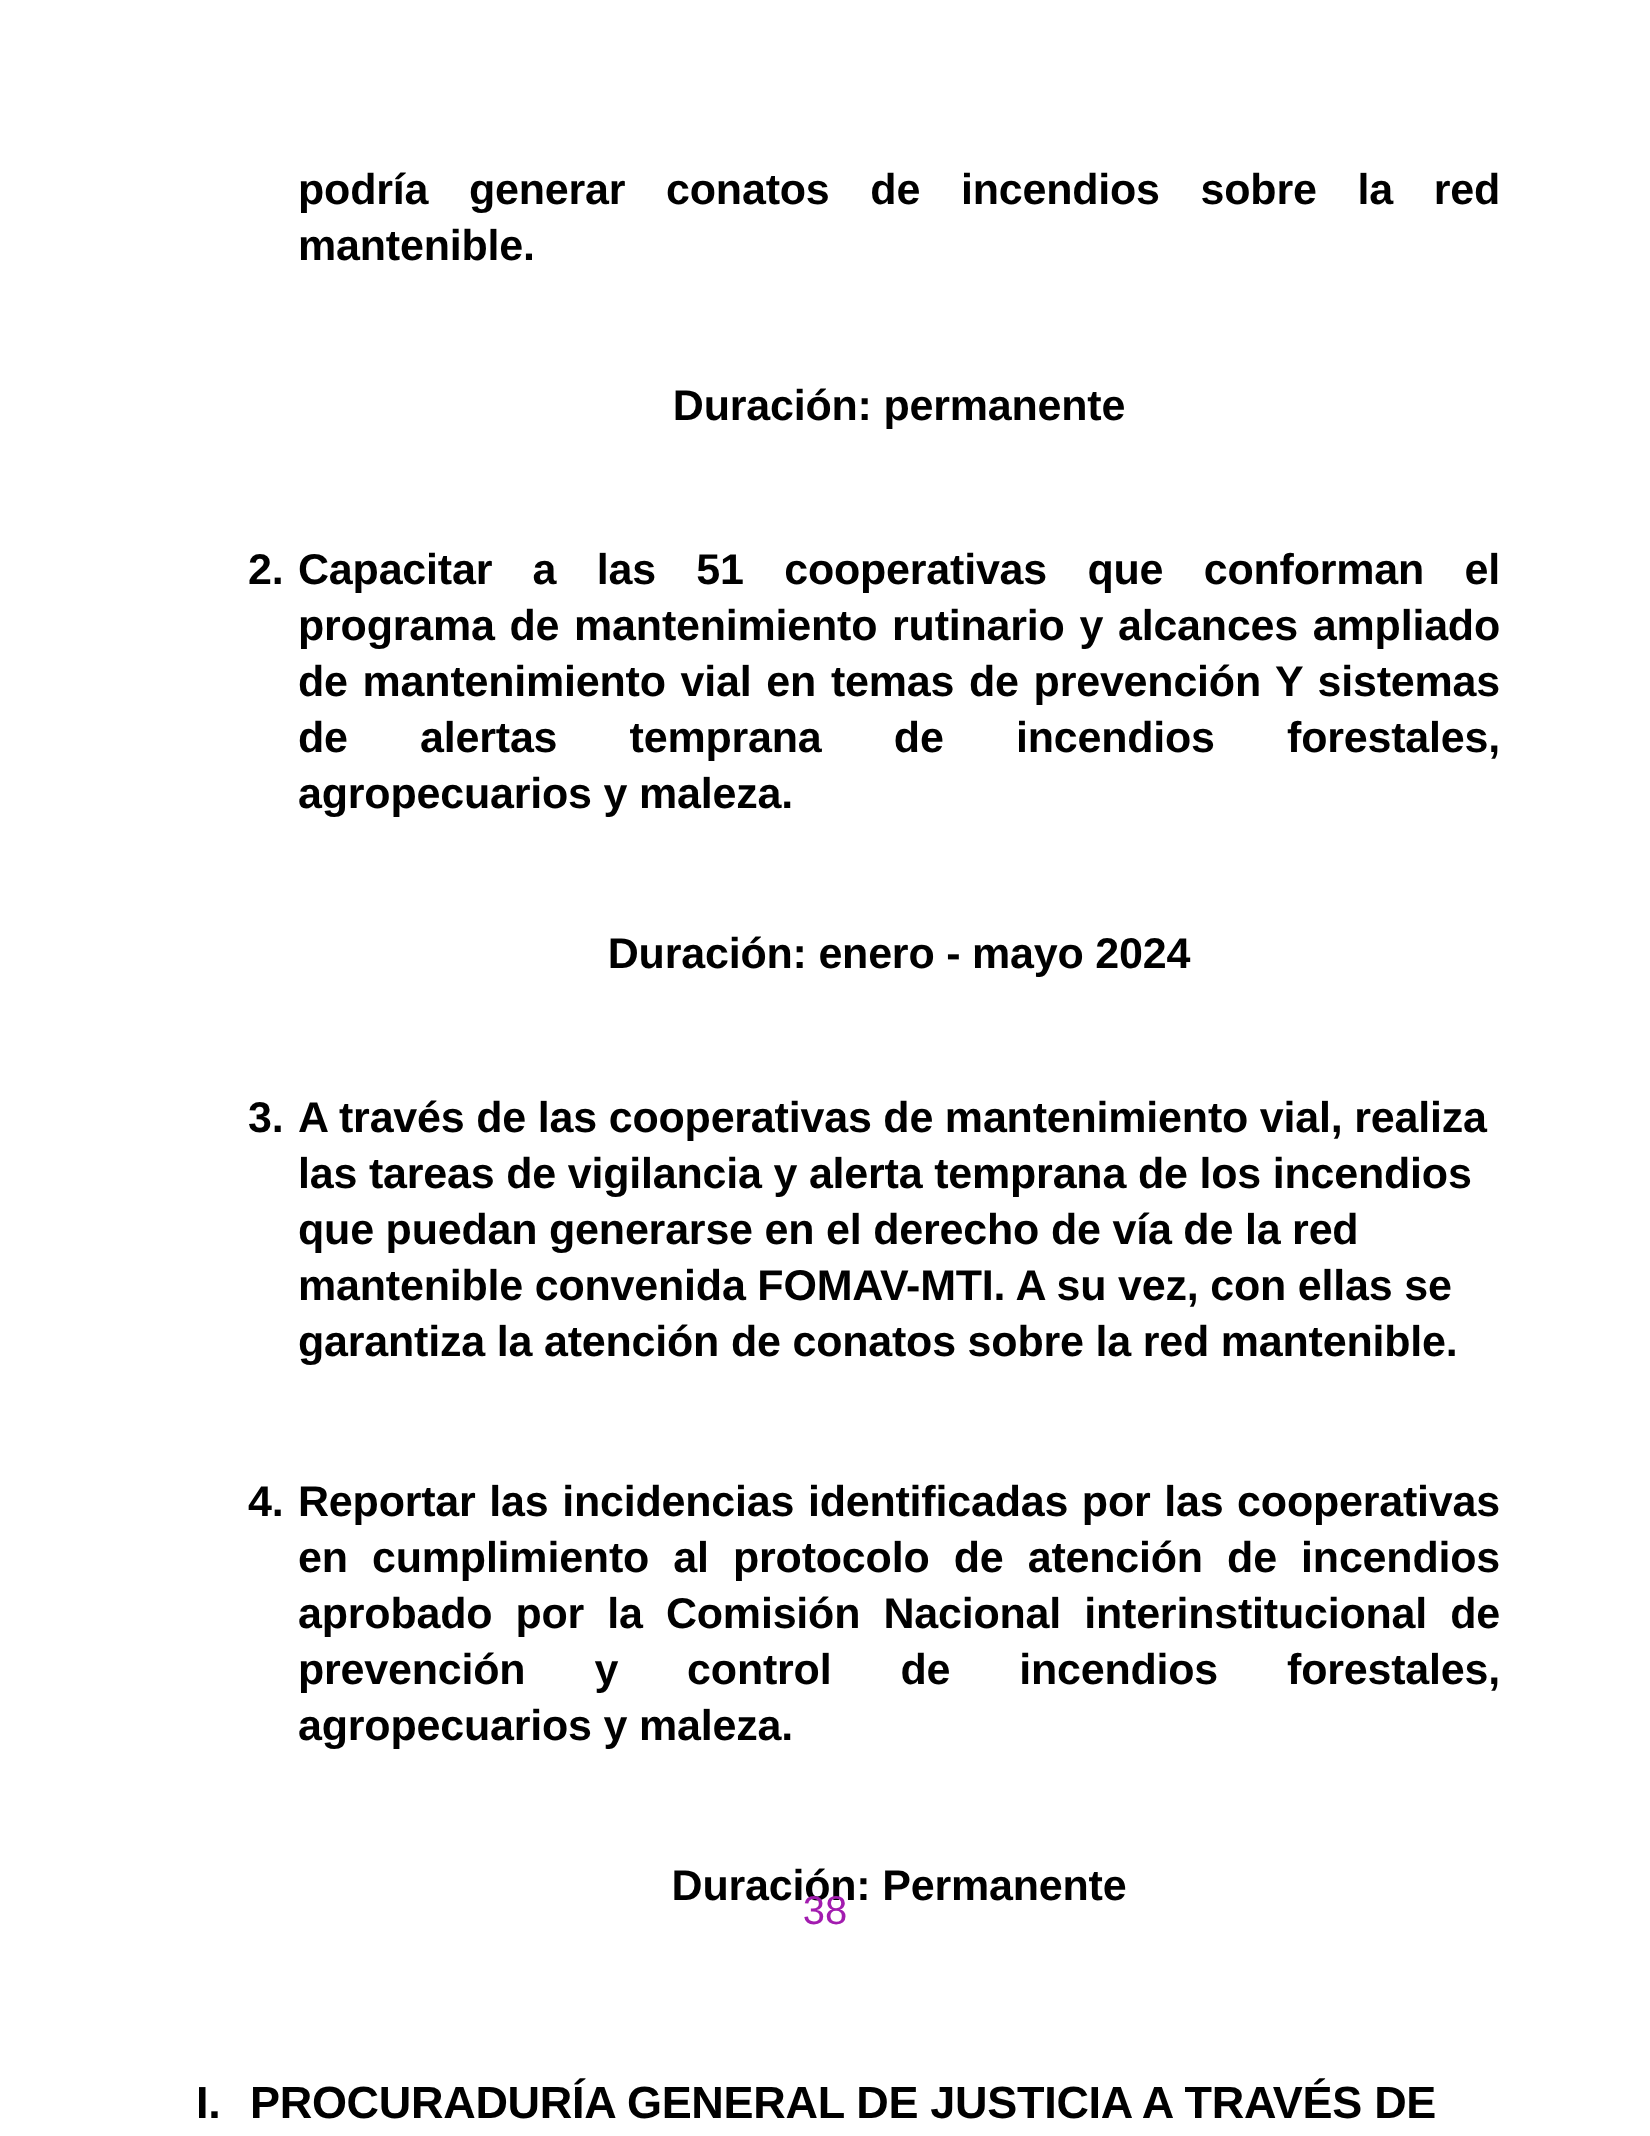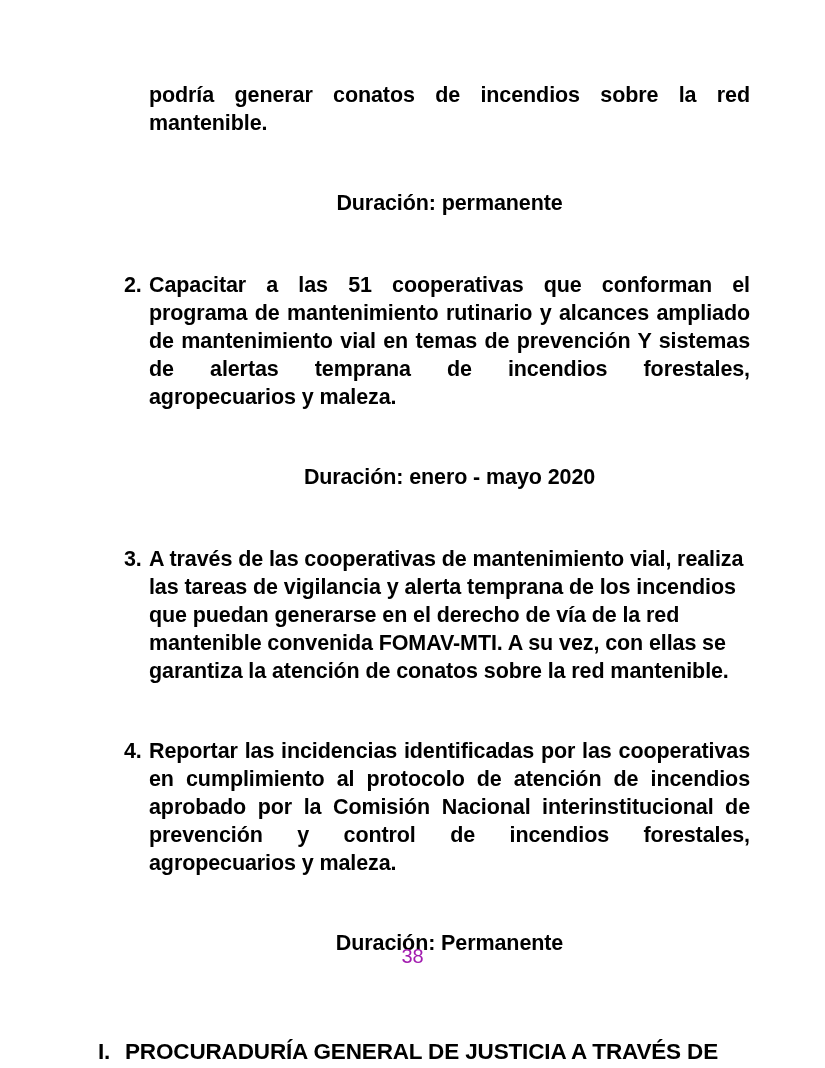--- a/index.html
+++ b/index.html
@@ -126,21 +126,21 @@
 
     <div class="gap-lg"></div>
 
     <p class="para li">
       <span class="marker">2.</span>
       <span>Capacitar a las 51 cooperativas que conforman el programa de mantenimiento rutinario y alcances ampliado de mantenimiento vial en temas de prevención Y sistemas de alertas temprana de incendios forestales, agropecuarios y maleza.</span>
     </p>
 
     <div class="gap-md"></div>
 
-    <p class="para duracion">Duración: enero - mayo 2020</p>
+    <p class="para duracion">Duración: enero - mayo 2024</p>
 
     <div class="gap-lg"></div>
 
     <p class="para li nojust">
       <span class="marker">3.</span>
       <span>A través de las cooperativas de mantenimiento vial, realiza las tareas de vigilancia y alerta temprana de los incendios que puedan generarse en el derecho de vía de la red mantenible convenida FOMAV-MTI. A su vez, con ellas se garantiza la atención de conatos sobre la red mantenible.</span>
     </p>
 
     <div class="gap-md"></div>
 

